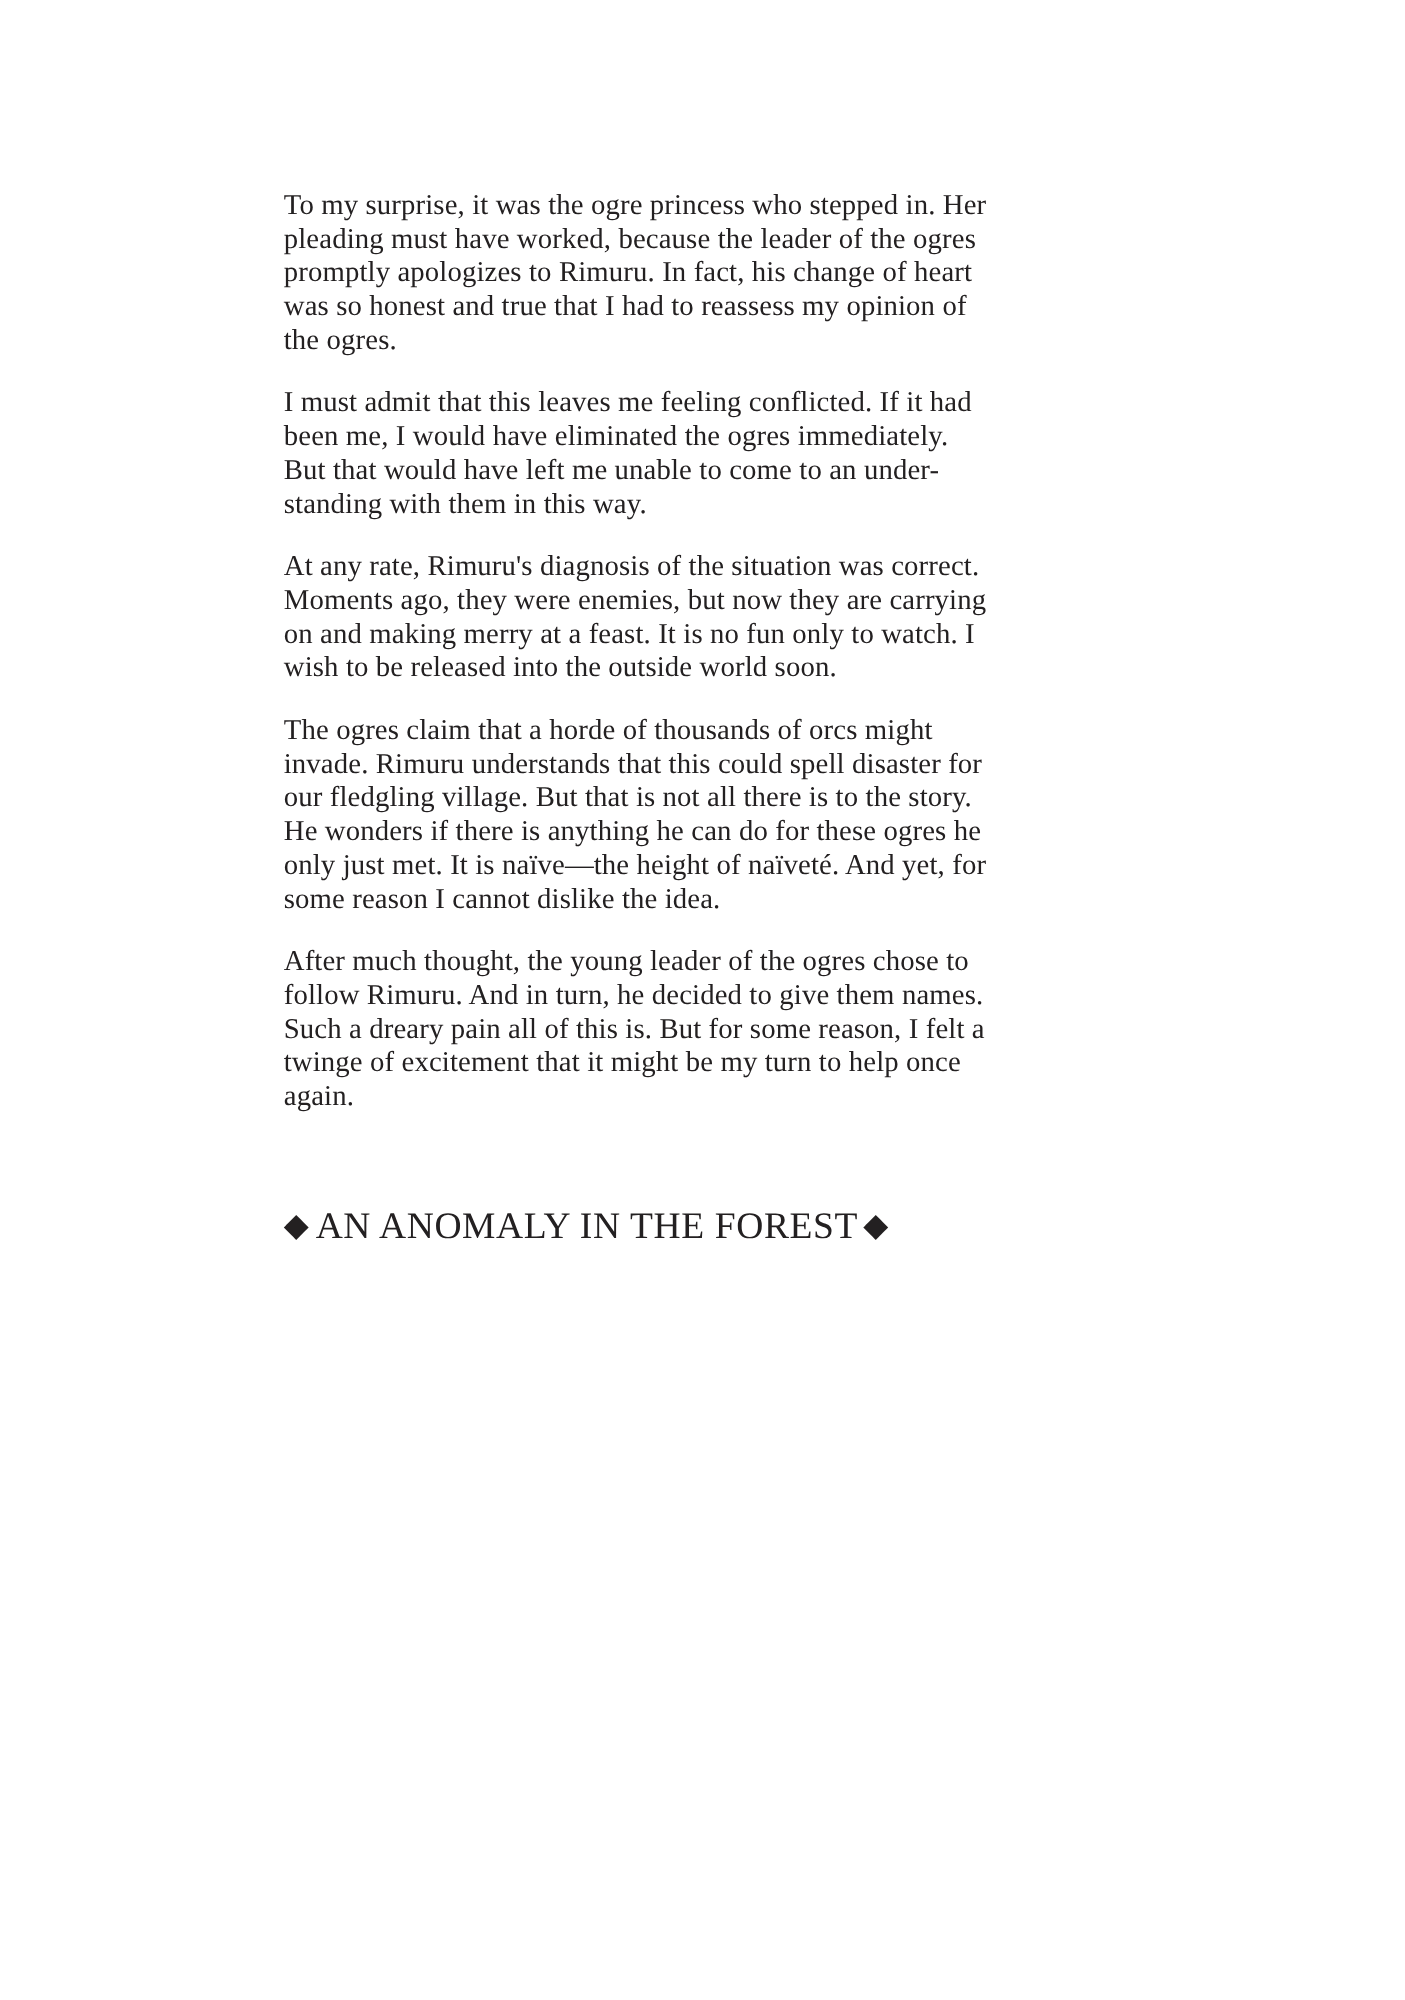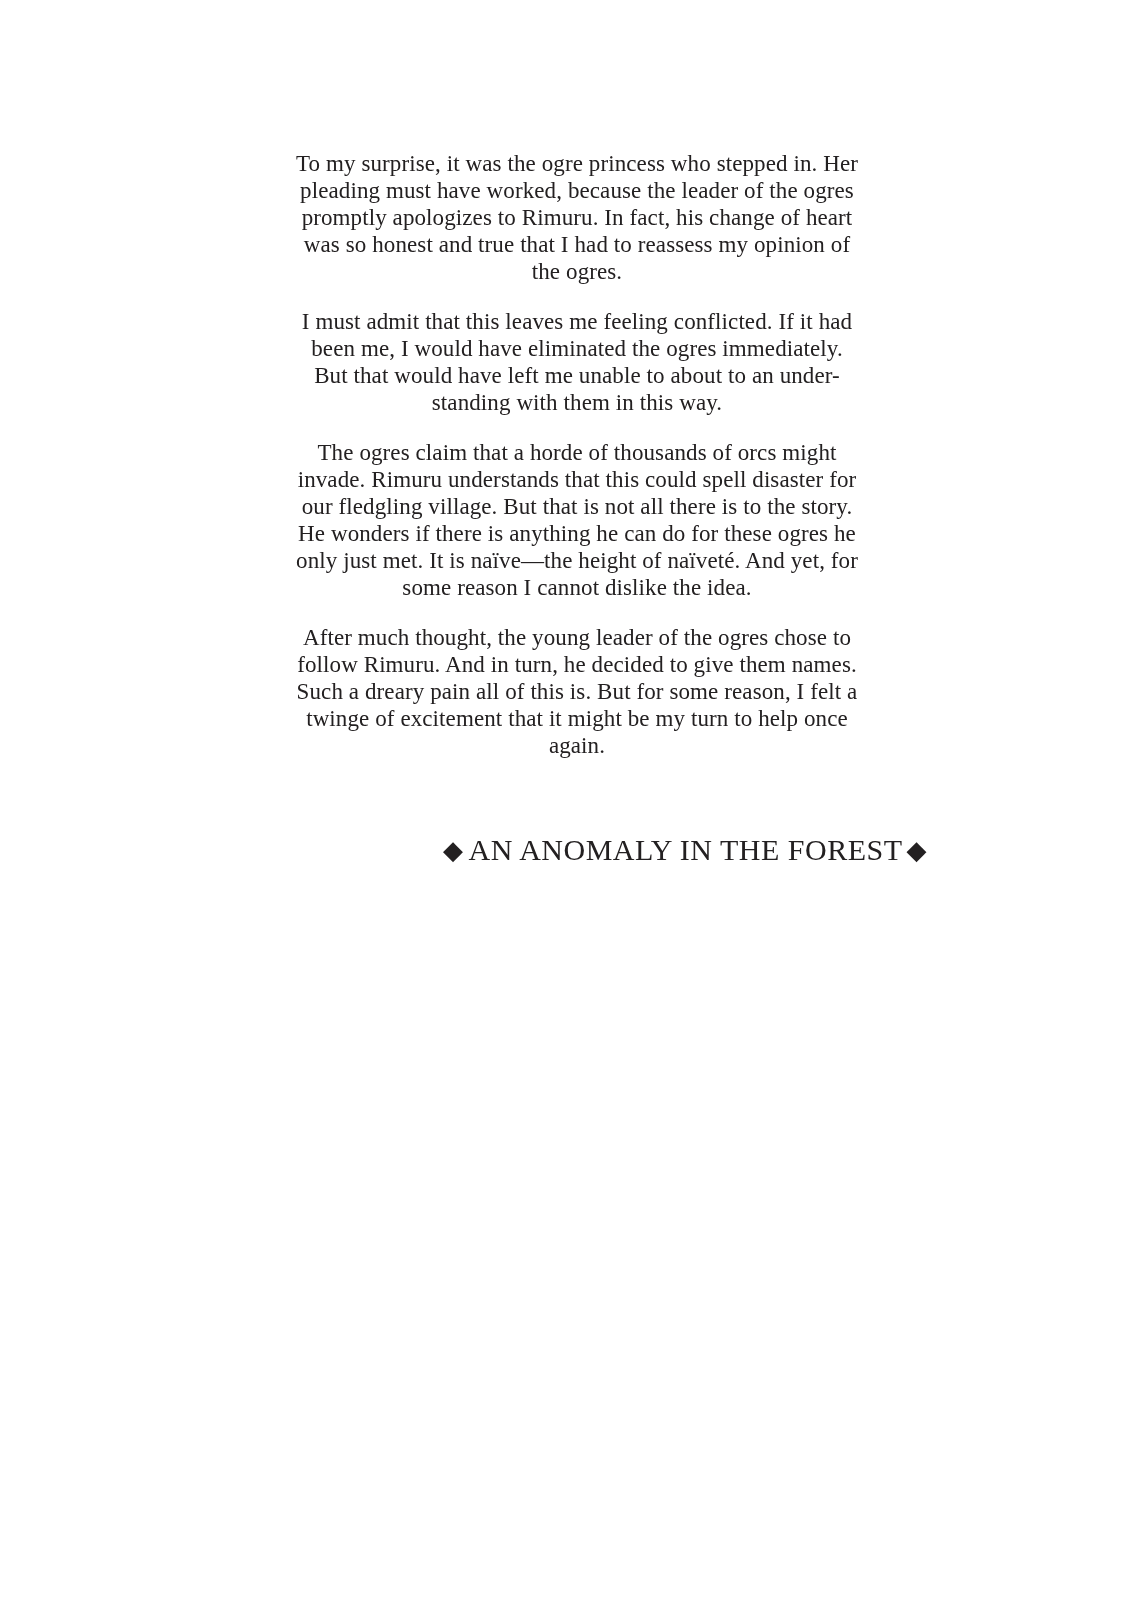--- a/index.html
+++ b/index.html
@@ -20,26 +20,26 @@
     box-sizing: border-box;
     margin-left: 227px;
     width: 700px;
     padding-top: 150px;
   }
   .body-text p {
     font-size: 23px;
     line-height: 27px;
     margin: 0 0 23px 0;
     white-space: pre-line;
-    text-align: center;
+    text-align: left;
     letter-spacing: 0.1px;
   }
   .section-heading {
     margin: 73px 0 55px 0;
-    text-align: right;
+    text-align: left;
     font-size: 30px;
     font-weight: 400;
     line-height: 36px;
     letter-spacing: 0.5px;
     white-space: nowrap;
   }
   .section-heading .diamond {
     font-size: 26px;
     position: relative;
     top: -1px;
@@ -53,22 +53,26 @@
 <div class="page">
   <div class="content">
     <div class="body-text">
       <p>To my surprise, it was the ogre princess who stepped in. Her
 pleading must have worked, because the leader of the ogres
 promptly apologizes to Rimuru. In fact, his change of heart
 was so honest and true that I had to reassess my opinion of
 the ogres.</p>
       <p>I must admit that this leaves me feeling conflicted. If it had
 been me, I would have eliminated the ogres immediately.
-But that would have left me unable to about to an under-
+But that would have left me unable to come to an under-
 standing with them in this way.</p>
+      <p>At any rate, Rimuru's diagnosis of the situation was correct.
+Moments ago, they were enemies, but now they are carrying
+on and making merry at a feast. It is no fun only to watch. I
+wish to be released into the outside world soon.</p>
       <p>The ogres claim that a horde of thousands of orcs might
 invade. Rimuru understands that this could spell disaster for
 our fledgling village. But that is not all there is to the story.
 He wonders if there is anything he can do for these ogres he
 only just met. It is naïve—the height of naïveté. And yet, for
 some reason I cannot dislike the idea.</p>
       <p>After much thought, the young leader of the ogres chose to
 follow Rimuru. And in turn, he decided to give them names.
 Such a dreary pain all of this is. But for some reason, I felt a
 twinge of excitement that it might be my turn to help once

